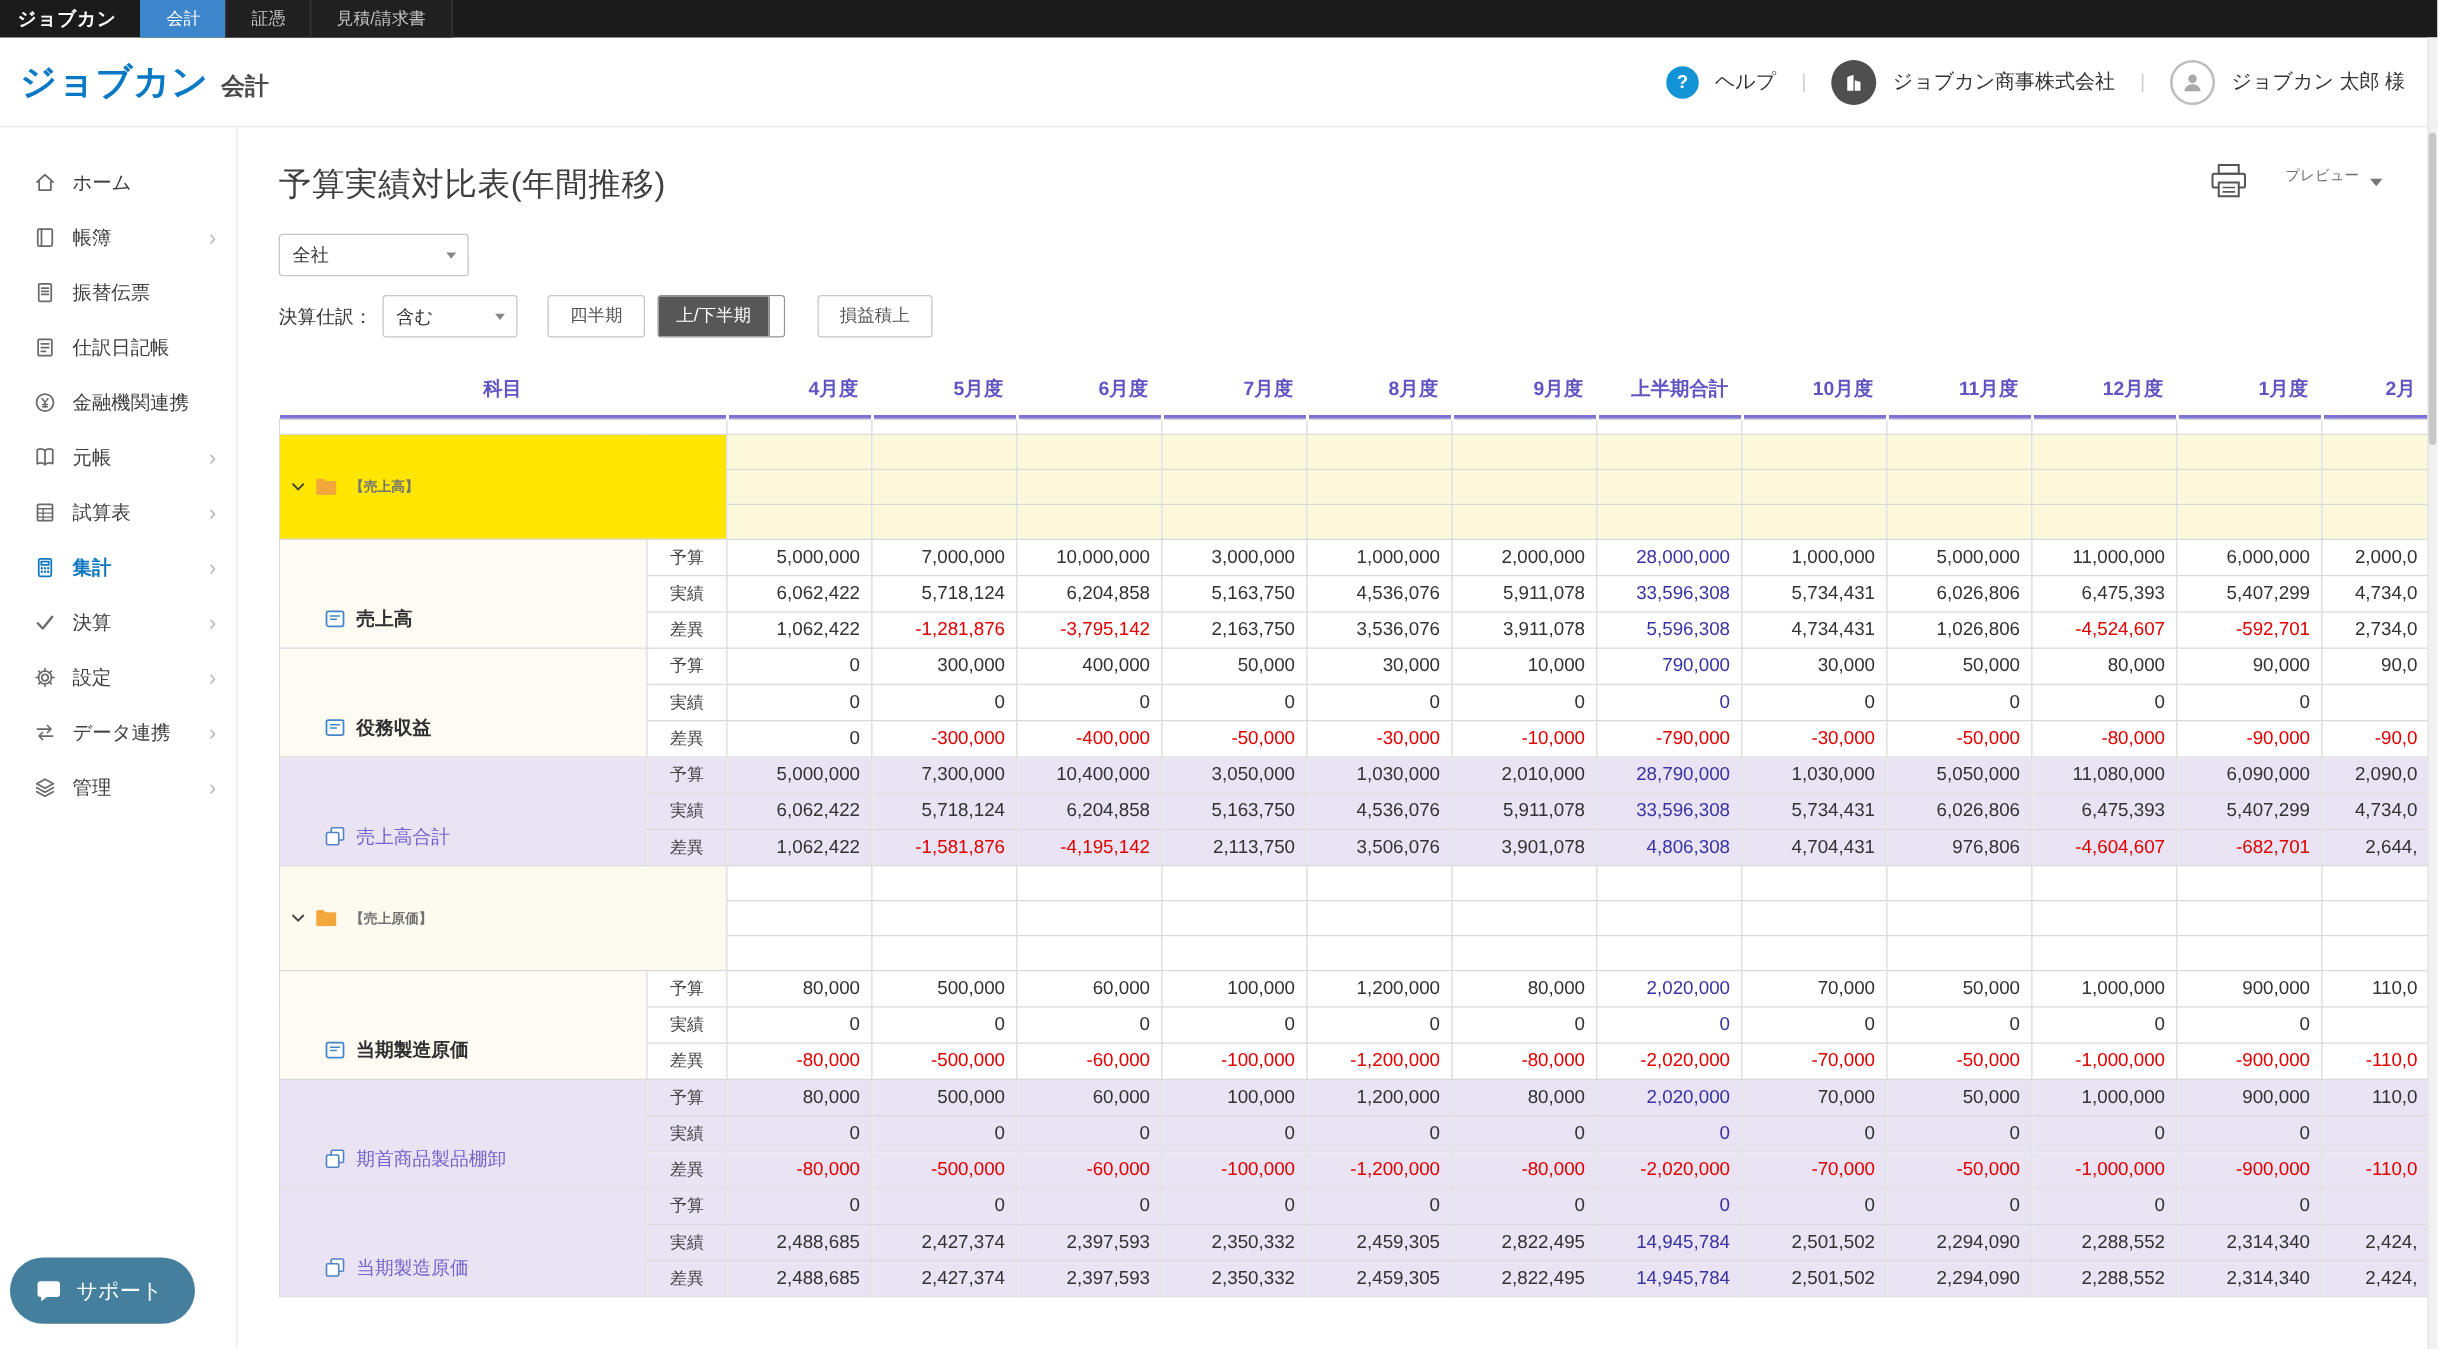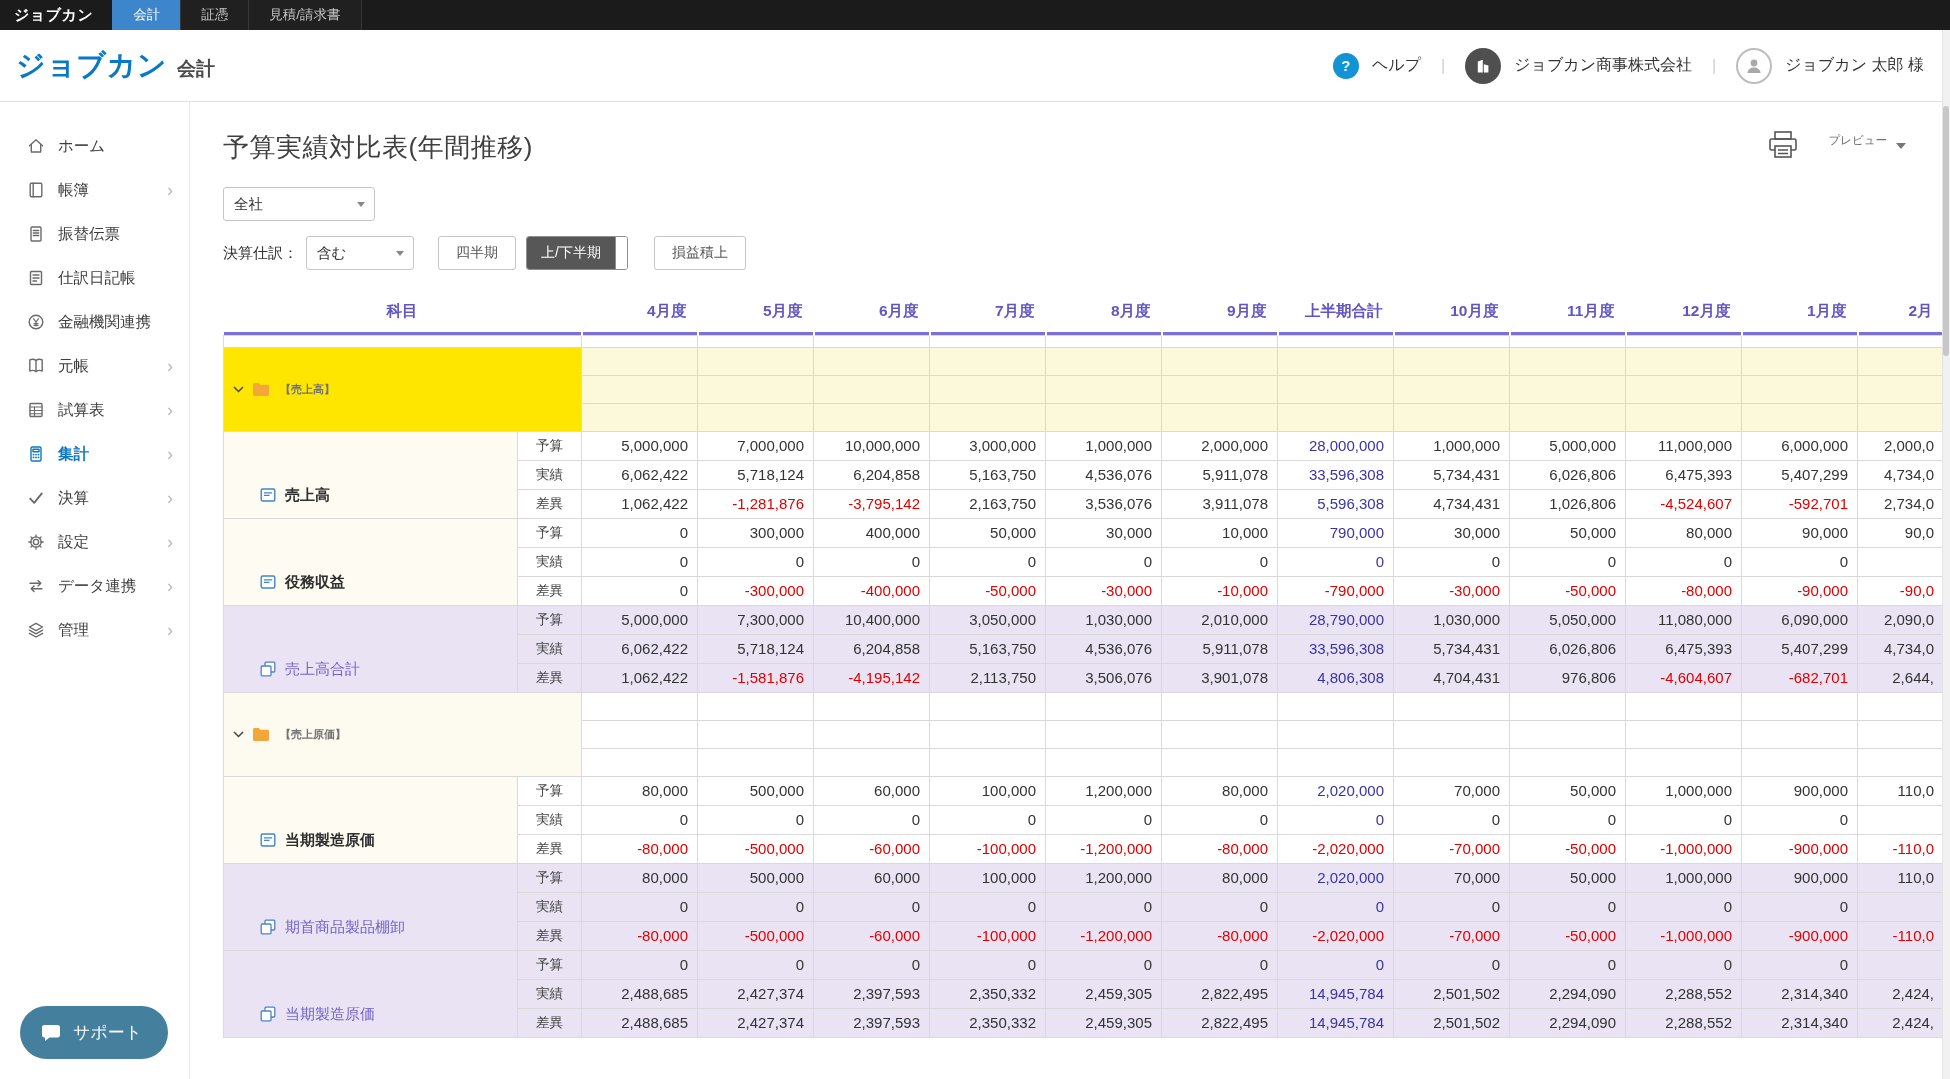--- a/index.html
+++ b/index.html
@@ -31,21 +31,21 @@
 
   
   .shell{display:flex;height:977px;position:relative;}
   .sidebar{width:190px;border-right:1px solid #e8e8e8;padding-top:22px;position:relative;flex:none;background:#fff;}
   .side-item{display:flex;align-items:center;height:44px;padding:0 16px 0 26px;font-size:15.5px;color:#3e3e3e;cursor:pointer;}
   .side-icon{width:20px;height:19px;margin-right:12px;color:#6a6a6a;display:flex;align-items:center;justify-content:center;flex:none;}
   .side-chev{margin-left:auto;color:#b9b9b9;font-size:18px;line-height:1;}
   .side-item.active{color:var(--sidebar-active-blue,#1178bf);}
   .side-item.active .side-icon{color:var(--sidebar-active-blue,#1178bf);}
   .side-item.active .side-label{font-weight:700;}
-  .support-btn{position:absolute;left:20px;bottom:20px;height:53px;border:none;border-radius:27px;background:var(--support-teal,#44809e);color:#fff;display:flex;align-items:center;gap:11px;padding:0 26px 0 20px;font-size:17px;cursor:pointer;z-index:10;font-family:inherit;}
+  .support-btn{position:absolute;left:8px;bottom:20px;height:53px;border:none;border-radius:27px;background:var(--support-teal,#44809e);color:#fff;display:flex;align-items:center;gap:11px;padding:0 26px 0 20px;font-size:17px;cursor:pointer;z-index:10;font-family:inherit;}
 
   
   .main{flex:1;padding:28px 0 0 33px;overflow:hidden;position:relative;background:#fff;}
   .main-head{display:flex;align-items:flex-start;}
   .page-title{font-size:26px;font-weight:400;color:#3f3f3f;letter-spacing:.5px;}
   .print-group{margin-left:auto;margin-right:44px;display:flex;align-items:flex-start;cursor:pointer;}
   .print-inner{display:flex;flex-direction:row;gap:28px;}
   .print-label{font-size:11.5px;color:#6d6d6d;margin-top:3px;}
   .print-caret{margin:13px 0 0 9px;width:0;height:0;border:5px solid transparent;border-top:6px solid #777;}
 

